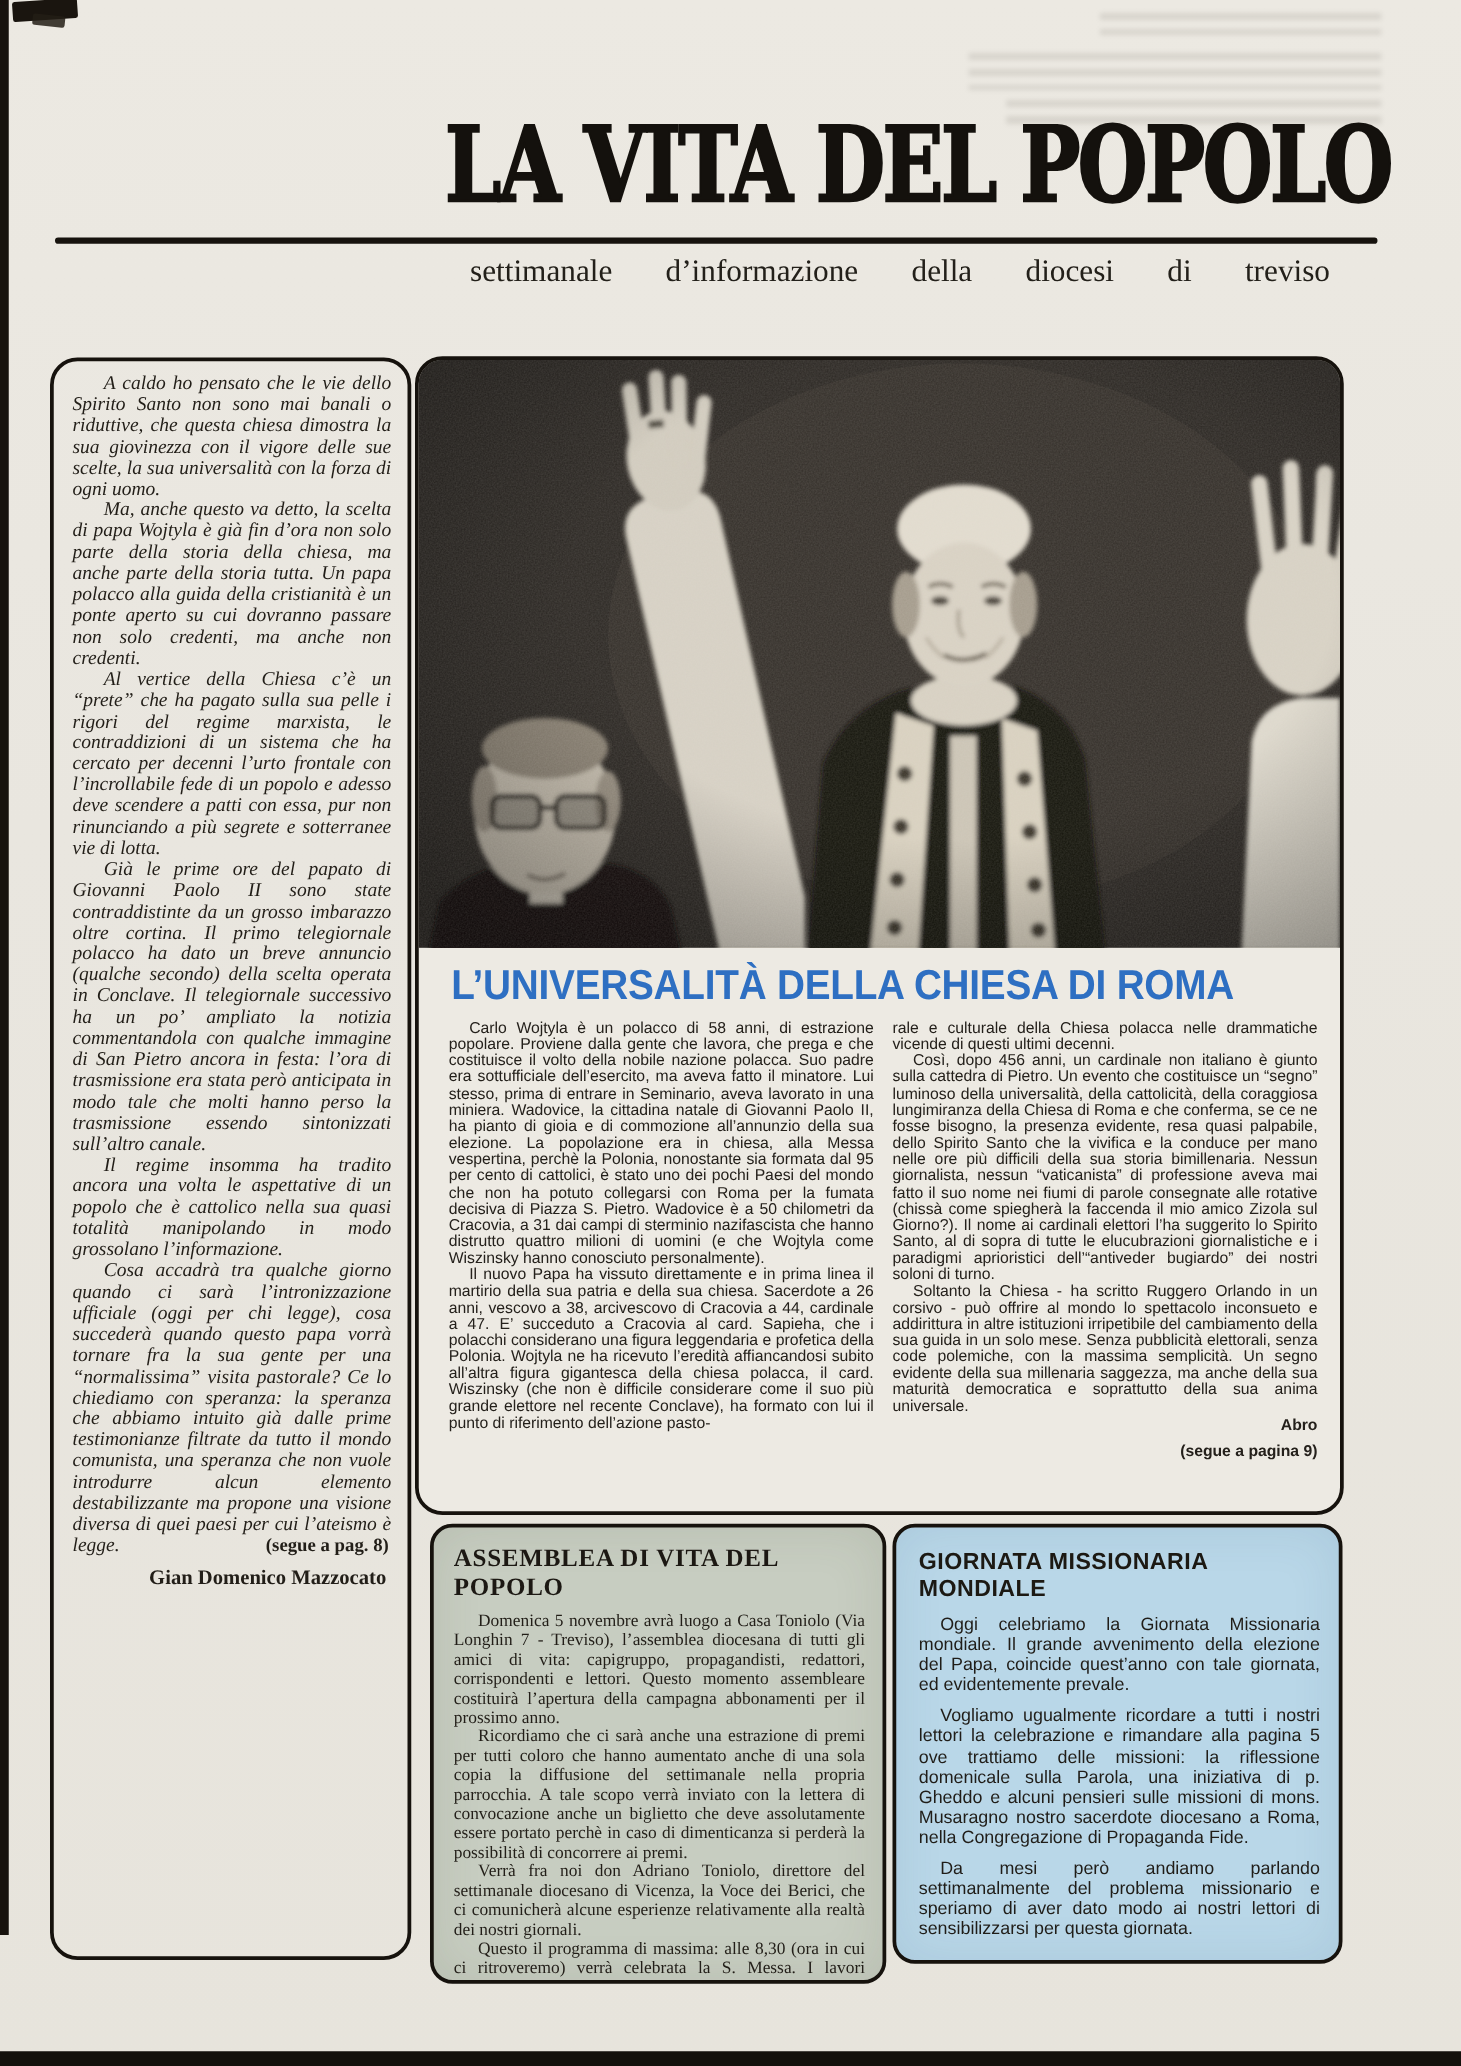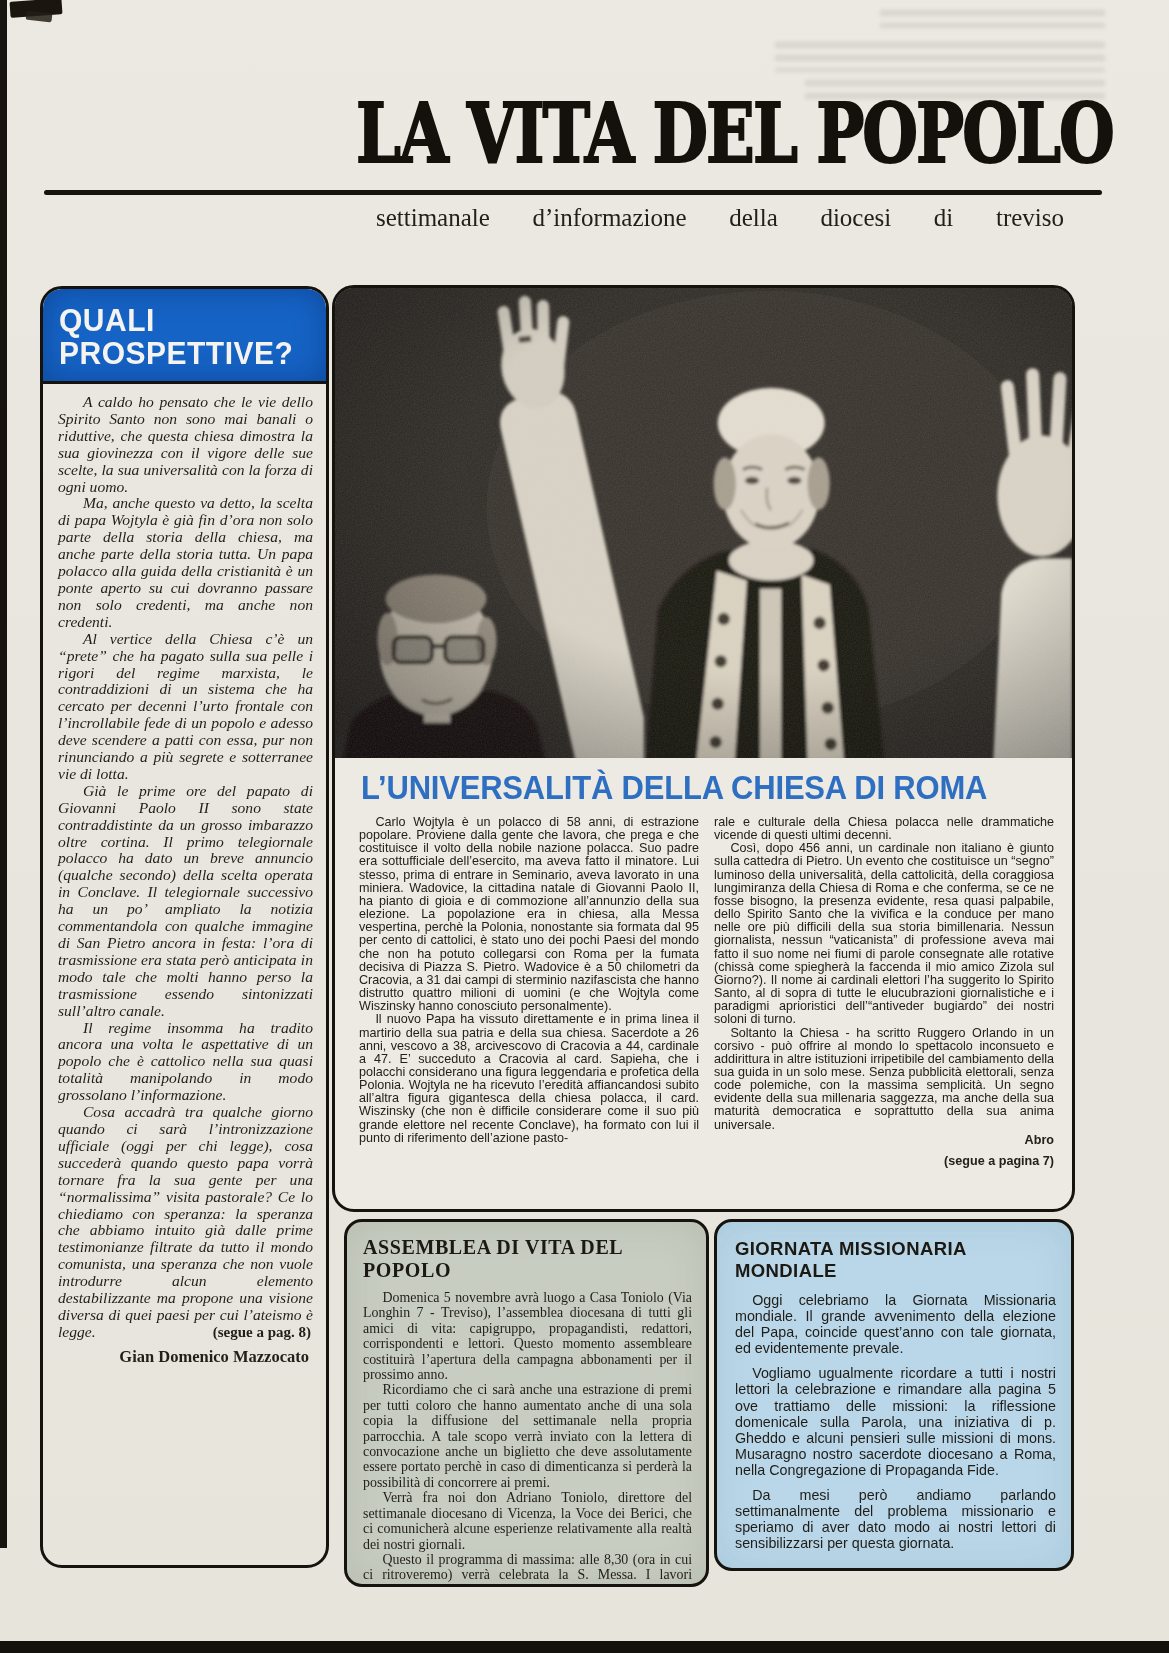--- a/index.html
+++ b/index.html
@@ -90,24 +90,20 @@
   <div class="corner-mark2"></div>
   <div class="ghost ghost1"></div>
   <div class="ghost ghost2"></div>
   <div class="ghost ghost3"></div>
 
   <div class="masthead-title">LA VITA DEL POPOLO</div>
   <div class="masthead-rule"></div>
   <div class="masthead-subtitle">settimanale d’informazione della diocesi di treviso</div>
 
   <div class="editorial-box">
-    <div class="editorial-head">
-      <span>QUALI</span>
-      <span>PROSPETTIVE?</span>
-    </div>
     <div class="editorial-body">
       <p>A caldo ho pensato che le vie dello Spirito Santo non sono mai banali o riduttive, che questa chiesa dimostra la sua giovinezza con il vigore delle sue scelte, la sua universalità con la forza di ogni uomo.</p>
       <p>Ma, anche questo va detto, la scelta di papa Wojtyla è già fin d’ora non solo parte della storia della chiesa, ma anche parte della storia tutta. Un papa polacco alla guida della cristianità è un ponte aperto su cui dovranno passare non solo credenti, ma anche non credenti.</p>
       <p>Al vertice della Chiesa c’è un “prete” che ha pagato sulla sua pelle i rigori del regime marxista, le contraddizioni di un sistema che ha cercato per decenni l’urto frontale con l’incrollabile fede di un popolo e adesso deve scendere a patti con essa, pur non rinunciando a più segrete e sotterranee vie di lotta.</p>
       <p>Già le prime ore del papato di Giovanni Paolo II sono state contraddistinte da un grosso imbarazzo oltre cortina. Il primo telegiornale polacco ha dato un breve annuncio (qualche secondo) della scelta operata in Conclave. Il telegiornale successivo ha un po’ ampliato la notizia commentandola con qualche immagine di San Pietro ancora in festa: l’ora di trasmissione era stata però anticipata in modo tale che molti hanno perso la trasmissione essendo sintonizzati sull’altro canale.</p>
       <p>Il regime insomma ha tradito ancora una volta le aspettative di un popolo che è cattolico nella sua quasi totalità manipolando in modo grossolano l’informazione.</p>
       <p>Cosa accadrà tra qualche giorno quando ci sarà l’intronizzazione ufficiale (oggi per chi legge), cosa succederà quando questo papa vorrà tornare fra la sua gente per una “normalissima” visita pastorale? Ce lo chiediamo con speranza: la speranza che abbiamo intuito già dalle prime testimonianze filtrate da tutto il mondo comunista, una speranza che non vuole introdurre alcun elemento destabilizzante ma propone una visione diversa di quei paesi per cui l’ateismo è legge.</p>
       <div class="editorial-cont">(segue a pag. 8)</div>
       <div class="editorial-author">Gian Domenico Mazzocato</div>
     </div>
@@ -200,21 +196,21 @@
     <div class="article-cols">
       <div class="col">
         <p>Carlo Wojtyla è un polacco di 58 anni, di estrazione popolare. Proviene dalla gente che lavora, che prega e che costituisce il volto della nobile nazione polacca. Suo padre era sottufficiale dell’esercito, ma aveva fatto il minatore. Lui stesso, prima di entrare in Seminario, aveva lavorato in una miniera. Wadovice, la cittadina natale di Giovanni Paolo II, ha pianto di gioia e di commozione all’annunzio della sua elezione. La popolazione era in chiesa, alla Messa vespertina, perchè la Polonia, nonostante sia formata dal 95 per cento di cattolici, è stato uno dei pochi Paesi del mondo che non ha potuto collegarsi con Roma per la fumata decisiva di Piazza S. Pietro. Wadovice è a 50 chilometri da Cracovia, a 31 dai campi di sterminio nazifascista che hanno distrutto quattro milioni di uomini (e che Wojtyla come Wiszinsky hanno conosciuto personalmente).</p>
         <p>Il nuovo Papa ha vissuto direttamente e in prima linea il martirio della sua patria e della sua chiesa. Sacerdote a 26 anni, vescovo a 38, arcivescovo di Cracovia a 44, cardinale a 47. E’ succeduto a Cracovia al card. Sapieha, che i polacchi considerano una figura leggendaria e profetica della Polonia. Wojtyla ne ha ricevuto l’eredità affiancandosi subito all’altra figura gigantesca della chiesa polacca, il card. Wiszinsky (che non è difficile considerare come il suo più grande elettore nel recente Conclave), ha formato con lui il punto di riferimento dell’azione pasto-</p>
       </div>
       <div class="col">
         <p class="noindent">rale e culturale della Chiesa polacca nelle drammatiche vicende di questi ultimi decenni.</p>
         <p>Così, dopo 456 anni, un cardinale non italiano è giunto sulla cattedra di Pietro. Un evento che costituisce un “segno” luminoso della universalità, della cattolicità, della coraggiosa lungimiranza della Chiesa di Roma e che conferma, se ce ne fosse bisogno, la presenza evidente, resa quasi palpabile, dello Spirito Santo che la vivifica e la conduce per mano nelle ore più difficili della sua storia bimillenaria. Nessun giornalista, nessun “vaticanista” di professione aveva mai fatto il suo nome nei fiumi di parole consegnate alle rotative (chissà come spiegherà la faccenda il mio amico Zizola sul Giorno?). Il nome ai cardinali elettori l’ha suggerito lo Spirito Santo, al di sopra di tutte le elucubrazioni giornalistiche e i paradigmi aprioristici dell’“antiveder bugiardo” dei nostri soloni di turno.</p>
         <p>Soltanto la Chiesa - ha scritto Ruggero Orlando in un corsivo - può offrire al mondo lo spettacolo inconsueto e addirittura in altre istituzioni irripetibile del cambiamento della sua guida in un solo mese. Senza pubblicità elettorali, senza code polemiche, con la massima semplicità. Un segno evidente della sua millenaria saggezza, ma anche della sua maturità democratica e soprattutto della sua anima universale.</p>
         <p class="article-sig">Abro</p>
-        <p class="article-cont">(segue a pagina 7)</p>
+        <p class="article-cont">(segue a pagina 9)</p>
       </div>
     </div>
   </div>
 
   <div class="assemblea-box">
     <div class="assemblea-title">ASSEMBLEA DI VITA DEL POPOLO</div>
     <div class="assemblea-body">
       <p>Domenica 5 novembre avrà luogo a Casa Toniolo (Via Longhin 7 - Treviso), l’assemblea diocesana di tutti gli amici di vita: capigruppo, propagandisti, redattori, corrispondenti e lettori. Questo momento assembleare costituirà l’apertura della campagna abbonamenti per il prossimo anno.</p>
       <p>Ricordiamo che ci sarà anche una estrazione di premi per tutti coloro che hanno aumentato anche di una sola copia la diffusione del settimanale nella propria parrocchia. A tale scopo verrà inviato con la lettera di convocazione anche un biglietto che deve assolutamente essere portato perchè in caso di dimenticanza si perderà la possibilità di concorrere ai premi.</p>
       <p>Verrà fra noi don Adriano Toniolo, direttore del settimanale diocesano di Vicenza, la Voce dei Berici, che ci comunicherà alcune esperienze relativamente alla realtà dei nostri giornali.</p>

